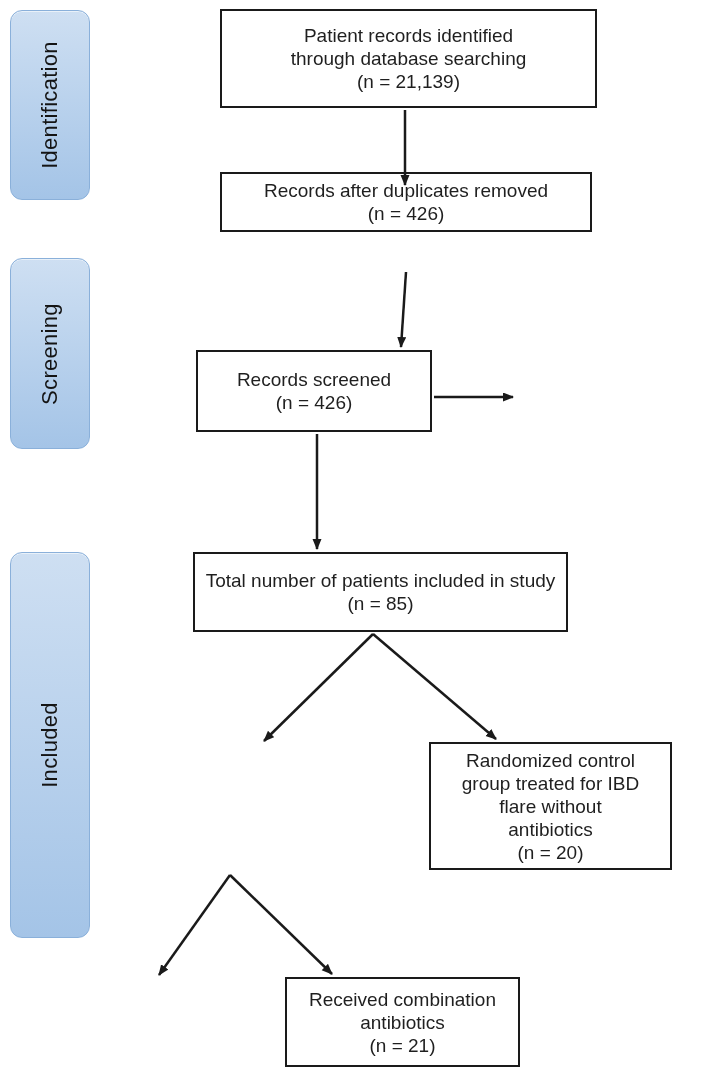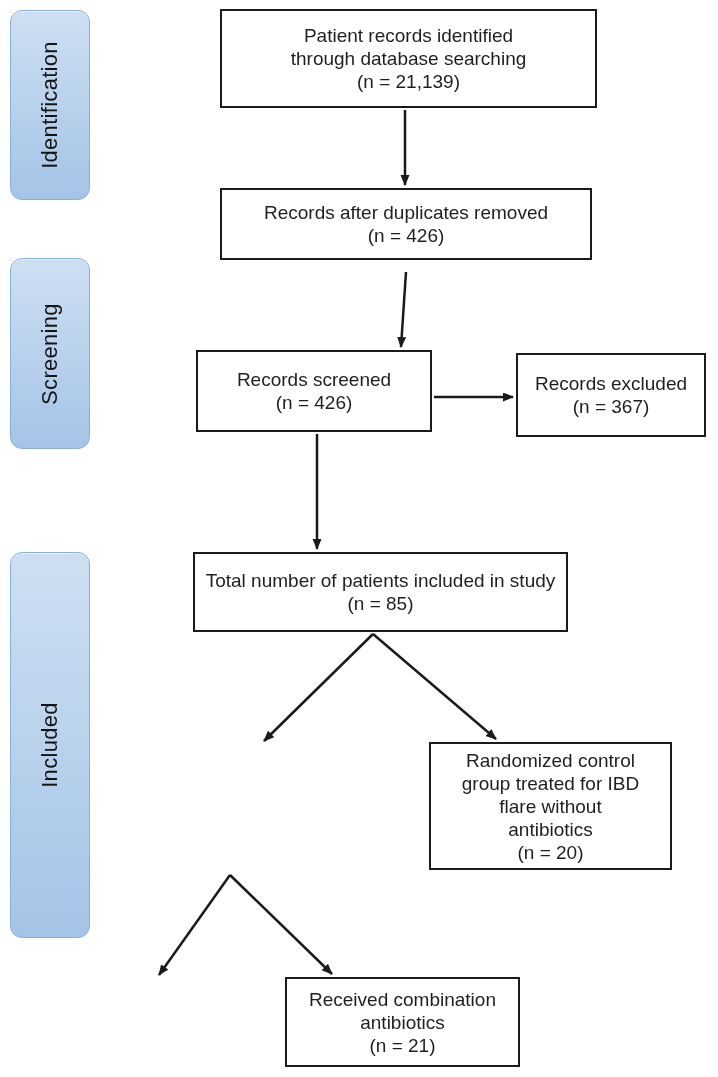--- a/index.html
+++ b/index.html
@@ -79,34 +79,30 @@
   <div class="stage" style="top:552px; height:386px;">
     <span class="vtext">Included</span>
   </div>
 
   <div class="flowbox" style="left:220px; top:9px;   width:377px; height:99px;">
     <span class="txt">Patient records identified
 through database searching
 (n = 21,139)</span>
   </div>
 
-  <div class="flowbox" style="left:220px; top:188px; width:372px; height:72px;text-align:center;">
+  <div class="flowbox" style="left:220px; top:172px; width:372px; height:60px;text-align:center;">
     <span class="txt">Records after duplicates removed
 (n = 426)</span>
   </div>
 
   <div class="flowbox" style="left:196px; top:350px; width:236px; height:82px;">
     <span class="txt">Records screened
 (n = 426)</span>
   </div>
 
-  <div class="flowbox" style="left:516px; top:353px; width:190px; height:84px;">
-    <span class="txt">Records excluded
-(n = 367)</span>
-  </div>
 
   <div class="flowbox" style="left:193px; top:552px; width:375px; height:80px;">
     <span class="txt">Total number of patients included in study
 (n = 85)</span>
   </div>
 
 
   <div class="flowbox" style="left:429px; top:742px; width:243px; height:128px;">
     <span class="txt">Randomized control
 group treated for IBD

